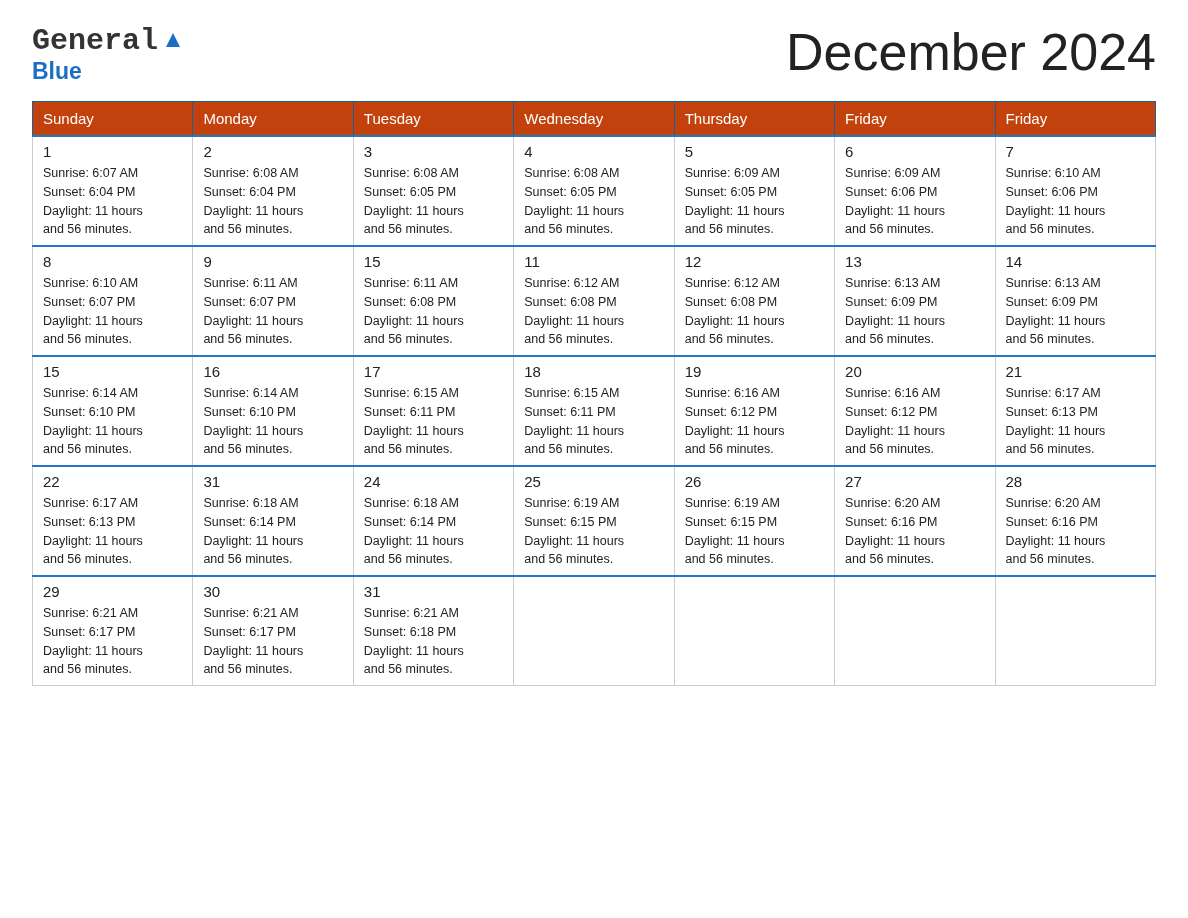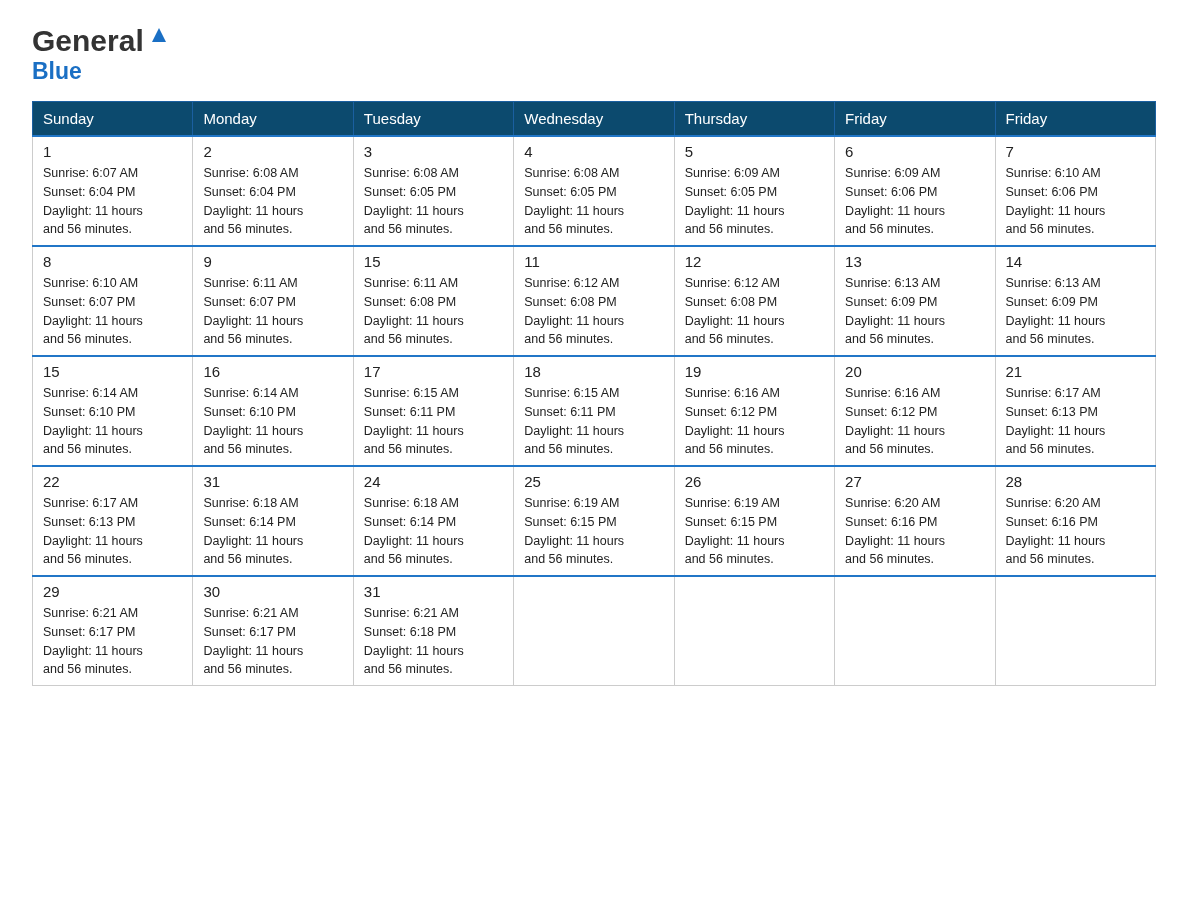--- a/index.html
+++ b/index.html
@@ -16,21 +16,22 @@
       align-items: flex-start;
       margin-bottom: 16px;
     }
     .logo {
       display: flex;
       flex-direction: column;
       align-items: flex-start;
     }
     .logo-top-line {
       display: flex;
-      align-items: flex-start;
+      align-items: flex-end;
+      font-family: Liberation Mono, monospace;
     }
     .title-section {
       text-align: right;
     }
     .month-title {
       font-size: 52px;
       font-weight: normal;
       color: #222;
       line-height: 1.1;
     }
@@ -38,21 +39,21 @@
       font-size: 22px;
       color: #444;
       margin-top: 4px;
     }
     .calendar-table {
       width: 100%;
       border-collapse: collapse;
       border: 1px solid #aaa;
     }
     .calendar-table th {
-      background-color: #0c4a6e;
+      background-color: #c2410c;
       color: #fff;
       font-size: 15px;
       font-weight: normal;
       padding: 8px 10px;
       text-align: left;
       border: 1px solid #1a5fa0;
     }
     .calendar-table td {
       vertical-align: top;
       padding: 6px 10px;
@@ -91,20 +92,21 @@
         <svg width="22" height="22" viewBox="0 0 22 22">
           <polygon points="4,18 18,18 11,4" fill="#1a6fc4"></polygon>
         </svg>
       </span>
     </div>
     <div>
       <span style="font-size:23px;font-weight:bold;color:#1a6fc4;">Blue</span>
     </div>
   </div>
   <div class="title-section">
+    <div class="month-title">December 2024</div>
   </div>
 </div>
 
 <table class="calendar-table">
   <thead>
     <tr>
     <th>Sunday</th>
         <th>Monday</th>
         <th>Tuesday</th>
         <th>Wednesday</th>

